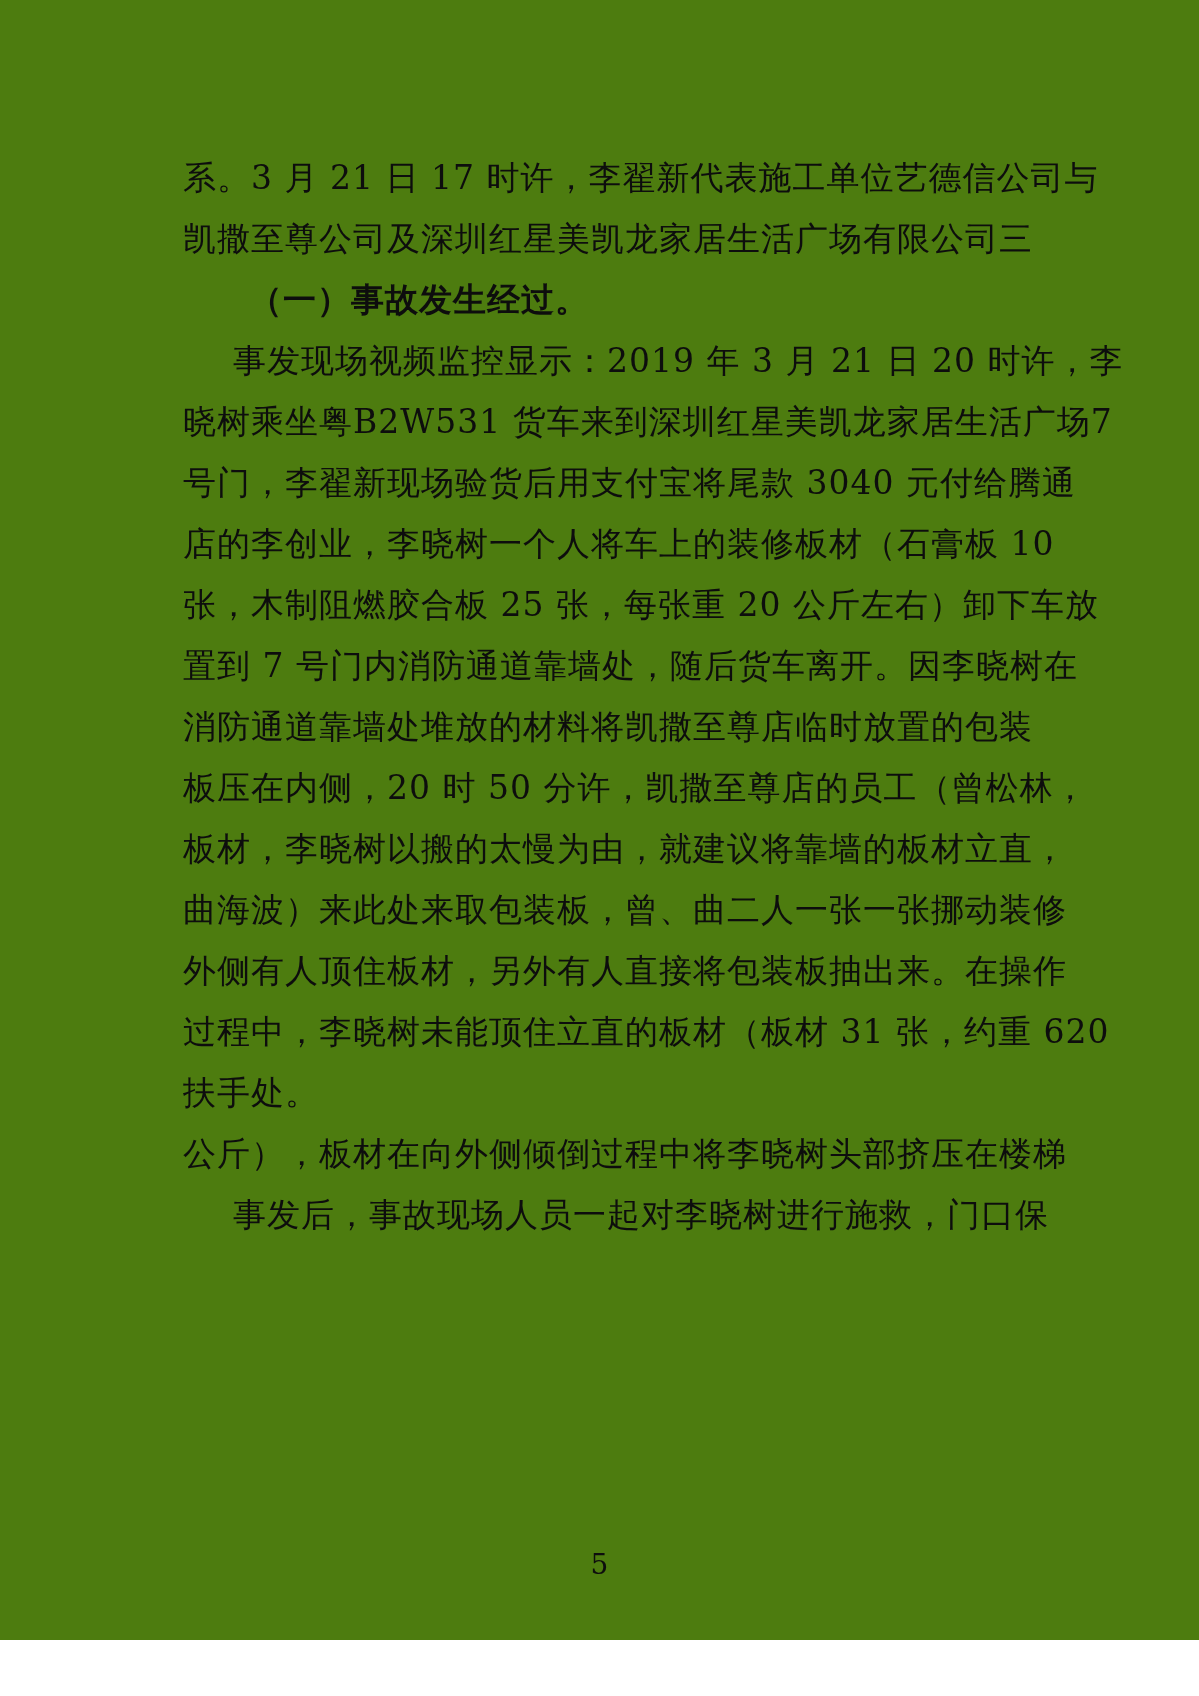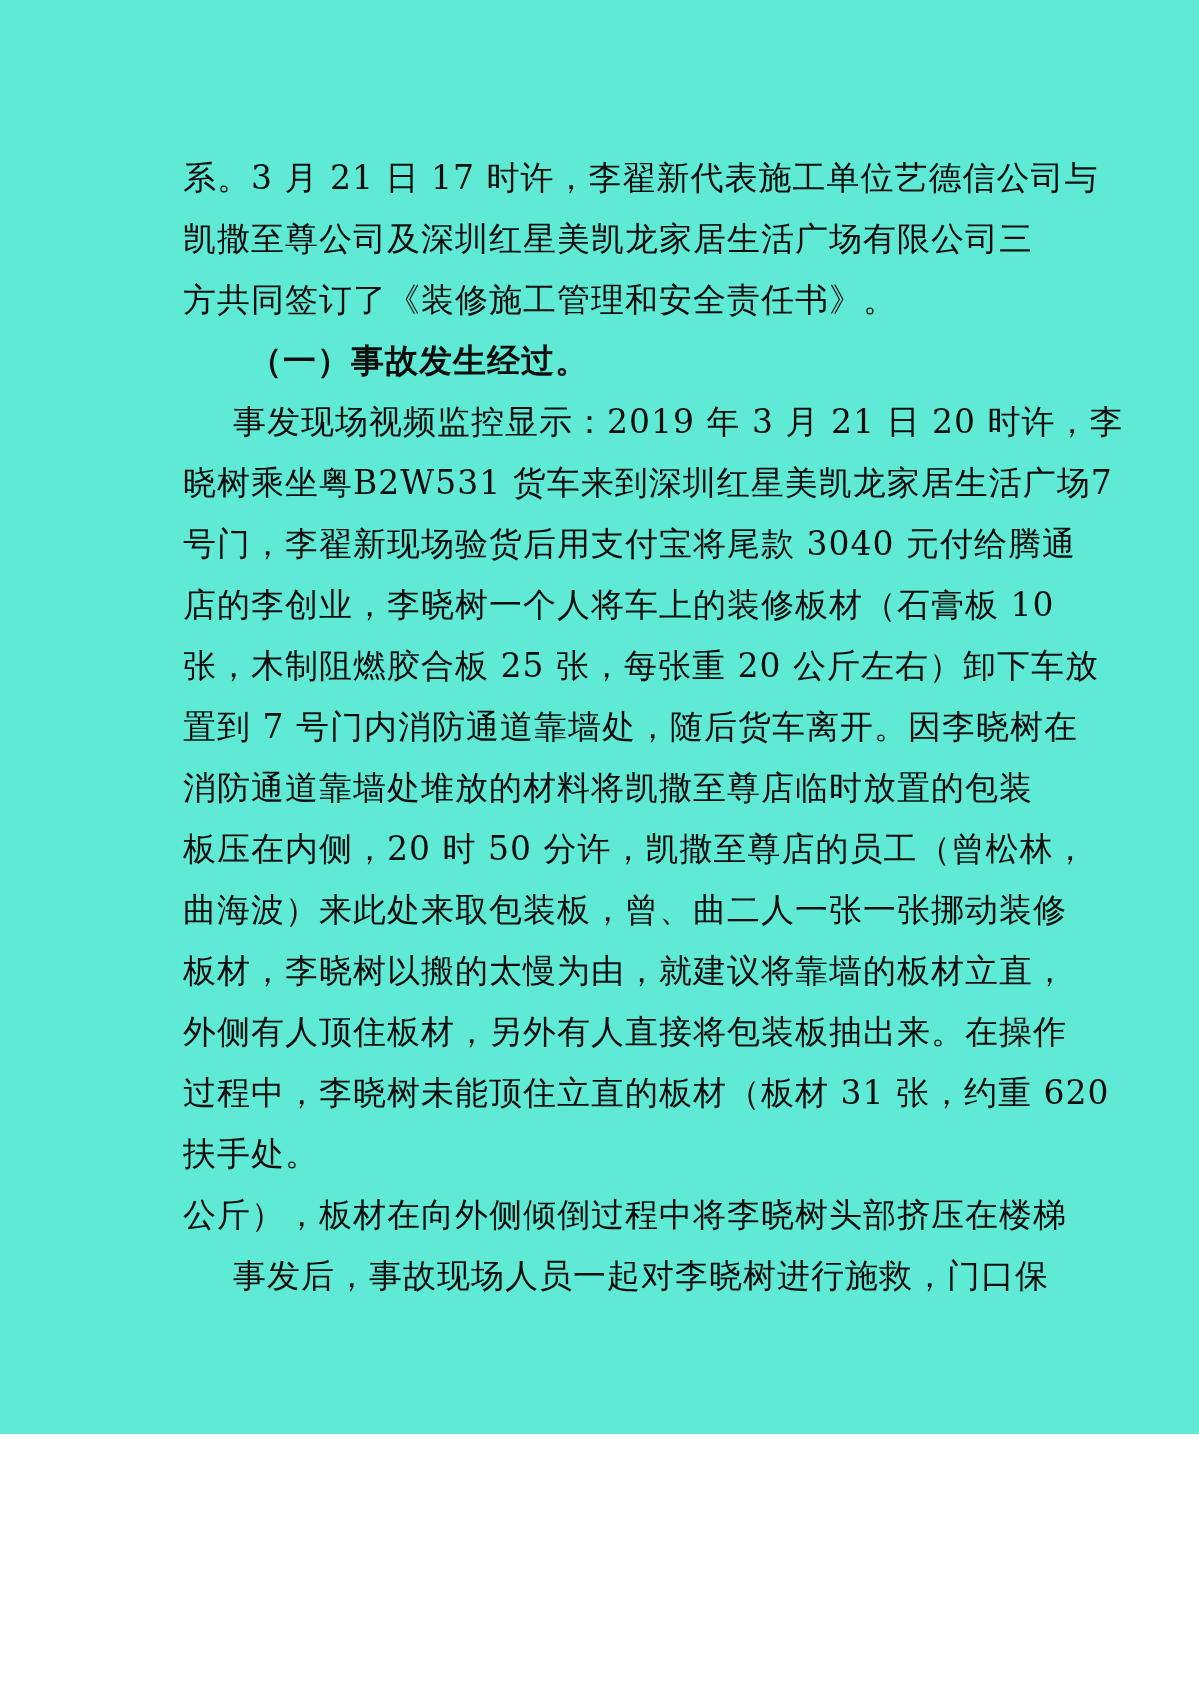--- a/index.html
+++ b/index.html
@@ -3,22 +3,22 @@
 <meta charset="utf-8">
 <style>
   html, body {
     margin: 0;
     padding: 0;
     background: #ffffff;
   }
   .page {
     position: relative;
     width: 1199px;
-    height: 1434px;
-    background: #5eead4;
+    height: 1640px;
+    background: #4d7c0f;
     font-family: "DejaVu Serif", "Liberation Serif", serif;
     color: #0d0d0d;
     overflow: hidden;
   }
   .content {
     position: absolute;
     left: 183px;
     top: 147px;
     width: 832px;
   }
@@ -59,37 +59,36 @@
 </style>
 </head>
 <body>
 
 <div class="page">
   <div class="content">
 
     <div>
       <div class="line">系。3 月 21 日 17 时许，李翟新代表施工单位艺德信公司与</div>
       <div class="line">凯撒至尊公司及深圳红星美凯龙家居生活广场有限公司三</div>
-      <div class="line last">方共同签订了《装修施工管理和安全责任书》。</div>
     </div>
 
 
     <div class="line last heading">（一）事故发生经过。</div>
 
     <div>
       <div class="line indent">事发现场视频监控显示：2019 年 3 月 21 日 20 时许，李</div>
       <div class="line">晓树乘坐粤B2W531 货车来到深圳红星美凯龙家居生活广场7</div>
       <div class="line">号门，李翟新现场验货后用支付宝将尾款 3040 元付给腾通</div>
       <div class="line">店的李创业，李晓树一个人将车上的装修板材（石膏板 10</div>
       <div class="line">张，木制阻燃胶合板 25 张，每张重 20 公斤左右）卸下车放</div>
       <div class="line">置到 7 号门内消防通道靠墙处，随后货车离开。因李晓树在</div>
       <div class="line">消防通道靠墙处堆放的材料将凯撒至尊店临时放置的包装</div>
       <div class="line">板压在内侧，20 时 50 分许，凯撒至尊店的员工（曾松林，</div>
+      <div class="line">板材，李晓树以搬的太慢为由，就建议将靠墙的板材立直，</div>
       <div class="line">曲海波）来此处来取包装板，曾、曲二人一张一张挪动装修</div>
-      <div class="line">板材，李晓树以搬的太慢为由，就建议将靠墙的板材立直，</div>
       <div class="line">外侧有人顶住板材，另外有人直接将包装板抽出来。在操作</div>
       <div class="line">过程中，李晓树未能顶住立直的板材（板材 31 张，约重 620</div>
       <div class="line last">扶手处。</div>
       <div class="line">公斤），板材在向外侧倾倒过程中将李晓树头部挤压在楼梯</div>
     </div>
 
 
     <div>
       <div class="line indent">事发后，事故现场人员一起对李晓树进行施救，门口保</div>
     </div>

